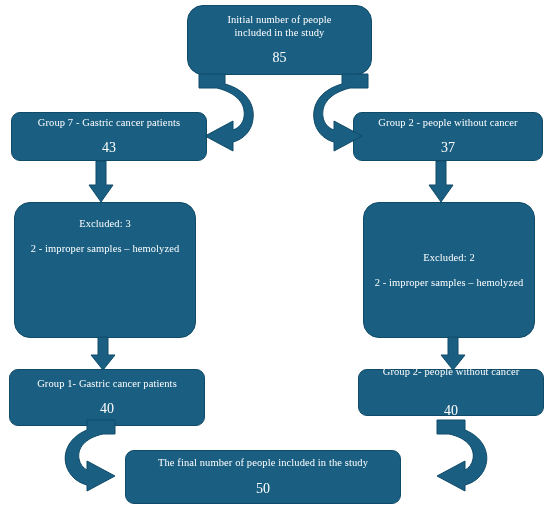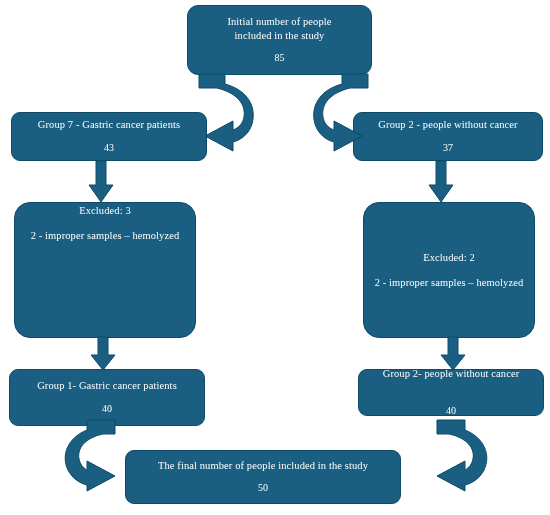--- a/index.html
+++ b/index.html
@@ -35,37 +35,37 @@
   .node .line {
     display: block;
     width: 100%;
     line-height: 1.28;
     font-size: 10.5px;
     letter-spacing: 0.1px;
   }
   .node .count {
     display: block;
     width: 100%;
-    font-size: 10px;
+    font-size: 14px;
     line-height: 1.28;
     margin-top: 10px;
   }
   .node.box-excluded {
     justify-content: flex-start;
-    padding-top: 1px;
+    padding-top: 14px;
   }
   .node.box-excluded .line { margin-bottom: 12px; }
   .node.box-excluded .line:last-child { margin-bottom: 0; }
   .node.box-excluded.centered {
     justify-content: center;
     padding-top: 6px;
   }
 
   
-  #node-initial        { left:187px; top:5px;   width:185px; height:70px;  border-radius:11px; }
+  #node-initial        { left:187px; top:5px;   width:185px; height:70px;  border-radius:16px; }
   #node-group1-top     { left:11px;  top:112px; width:196px; height:49px;  border-radius:9px;  }
   #node-group2-top     { left:353px; top:112px; width:190px; height:49px;  border-radius:9px;  }
   #node-excluded-left  { left:14px;  top:202px; width:182px; height:136px; border-radius:16px; }
   #node-excluded-right { left:363px; top:202px; width:172px; height:136px; border-radius:16px; }
   #node-group1-bottom  { left:9px;   top:369px; width:196px; height:57px;  border-radius:9px;  }
   #node-group2-bottom  { left:358px; top:369px; width:186px; height:47px;  border-radius:9px;gap:14px;  }
   #node-final          { left:125px; top:450px; width:276px; height:54px;  border-radius:9px;  }
 
   
   .connector {

